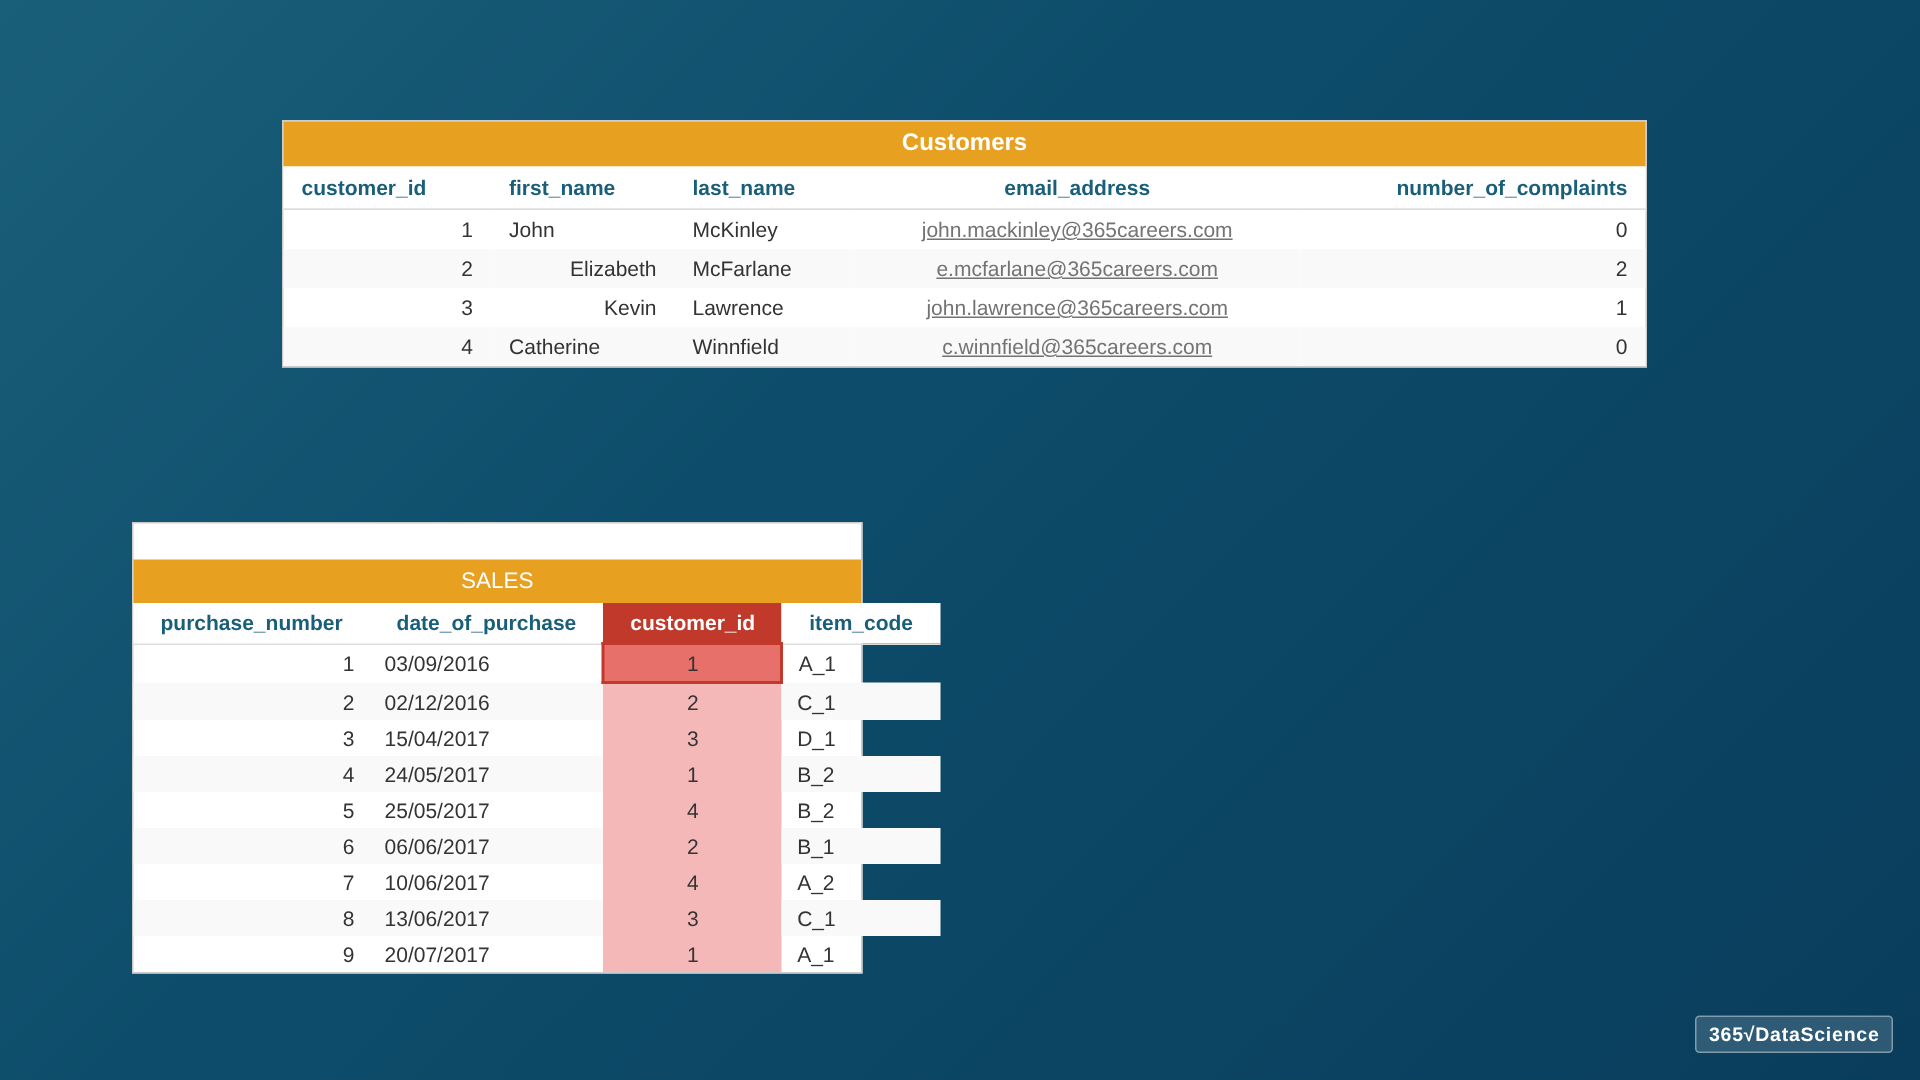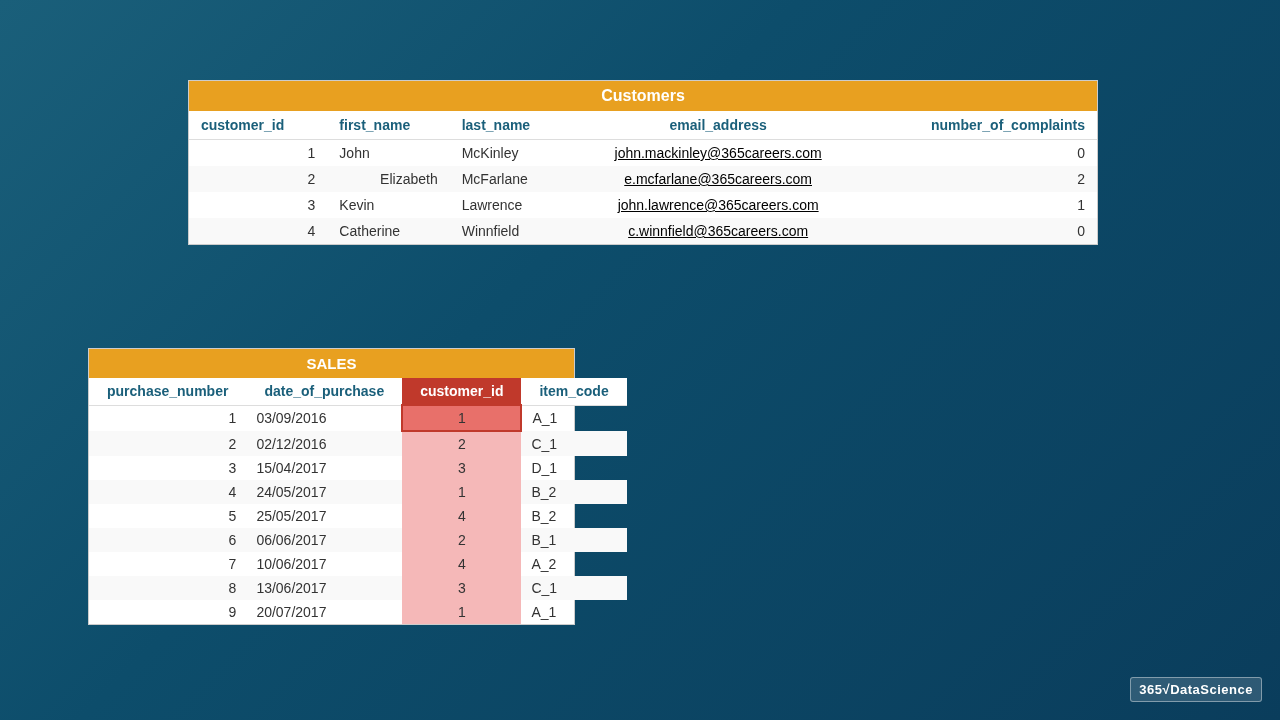--- a/index.html
+++ b/index.html
@@ -53,21 +53,21 @@
     .customers-table td {
       padding: 5px 12px;
       color: #333;
     }
 
     .customers-table td.num {
       text-align: right;
     }
 
     .customers-table td.link {
-      color: #000000;
+      color: #737373;
       text-decoration: underline;
       text-align: center;
     }
 
     .customers-table tr:nth-child(even) {
       background: #f9f9f9;
     }
 
     .sales-table-wrapper {
       position: absolute;
@@ -75,23 +75,24 @@
       left: 88px;
       width: 487px;
       background: #fff;
       border: 1px solid #ccc;
     }
 
     .sales-title {
       background: #e8a020;
       color: #fff;
       text-align: center;
-      font-weight: bold;
+      font-weight: normal;
       font-size: 15px;
       padding: 6px 0;
+      margin-top: 24px;
     }
 
     .sales-table {
       width: 100%;
       border-collapse: collapse;
       font-size: 14px;
     }
 
     .sales-table th {
       color: #1a5f7a;
@@ -177,21 +178,21 @@
   </tr>
         <tr>
     <td class="num">2</td>
     <td class="num" style="text-align:right;">Elizabeth</td>
     <td>McFarlane</td>
     <td class="link">e.mcfarlane@365careers.com</td>
     <td class="num">2</td>
   </tr>
         <tr>
     <td class="num">3</td>
-    <td class="num" style="text-align:left;">Kevin</td>
+    <td class="num" style="text-align:right;">Kevin</td>
     <td>Lawrence</td>
     <td class="link">john.lawrence@365careers.com</td>
     <td class="num">1</td>
   </tr>
         <tr>
     <td class="num">4</td>
     <td class="num" style="text-align:left;">Catherine</td>
     <td>Winnfield</td>
     <td class="link">c.winnfield@365careers.com</td>
     <td class="num">0</td>

